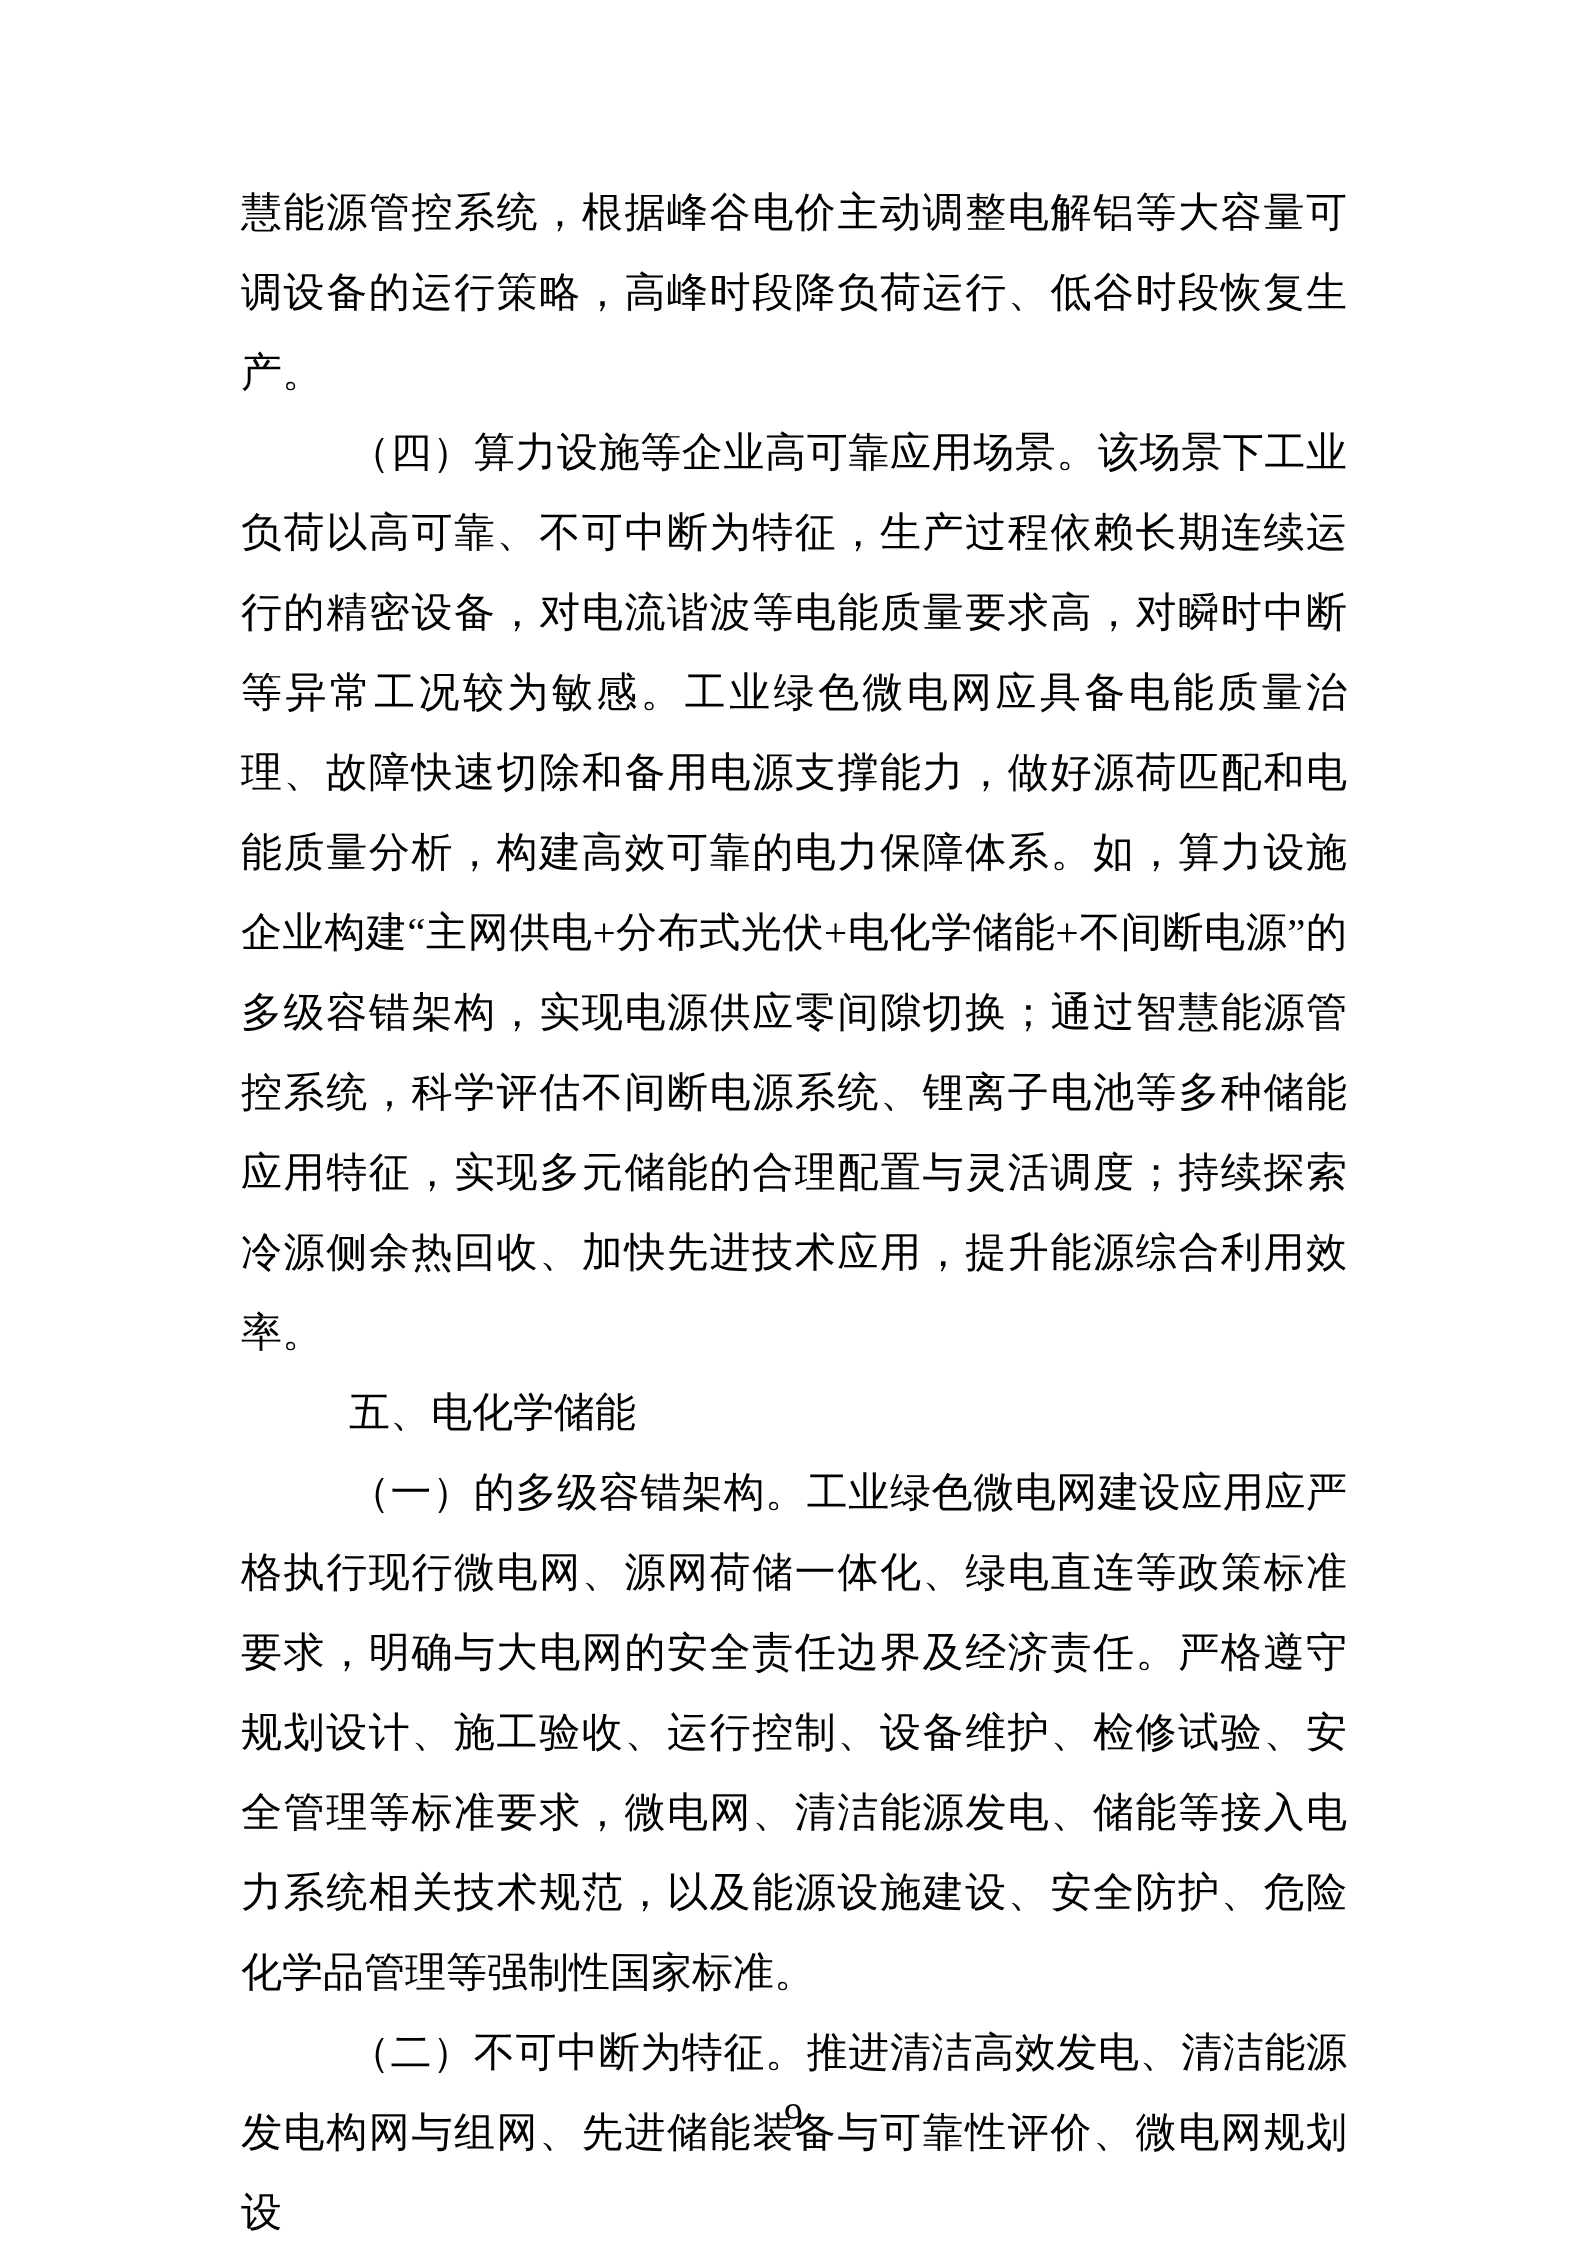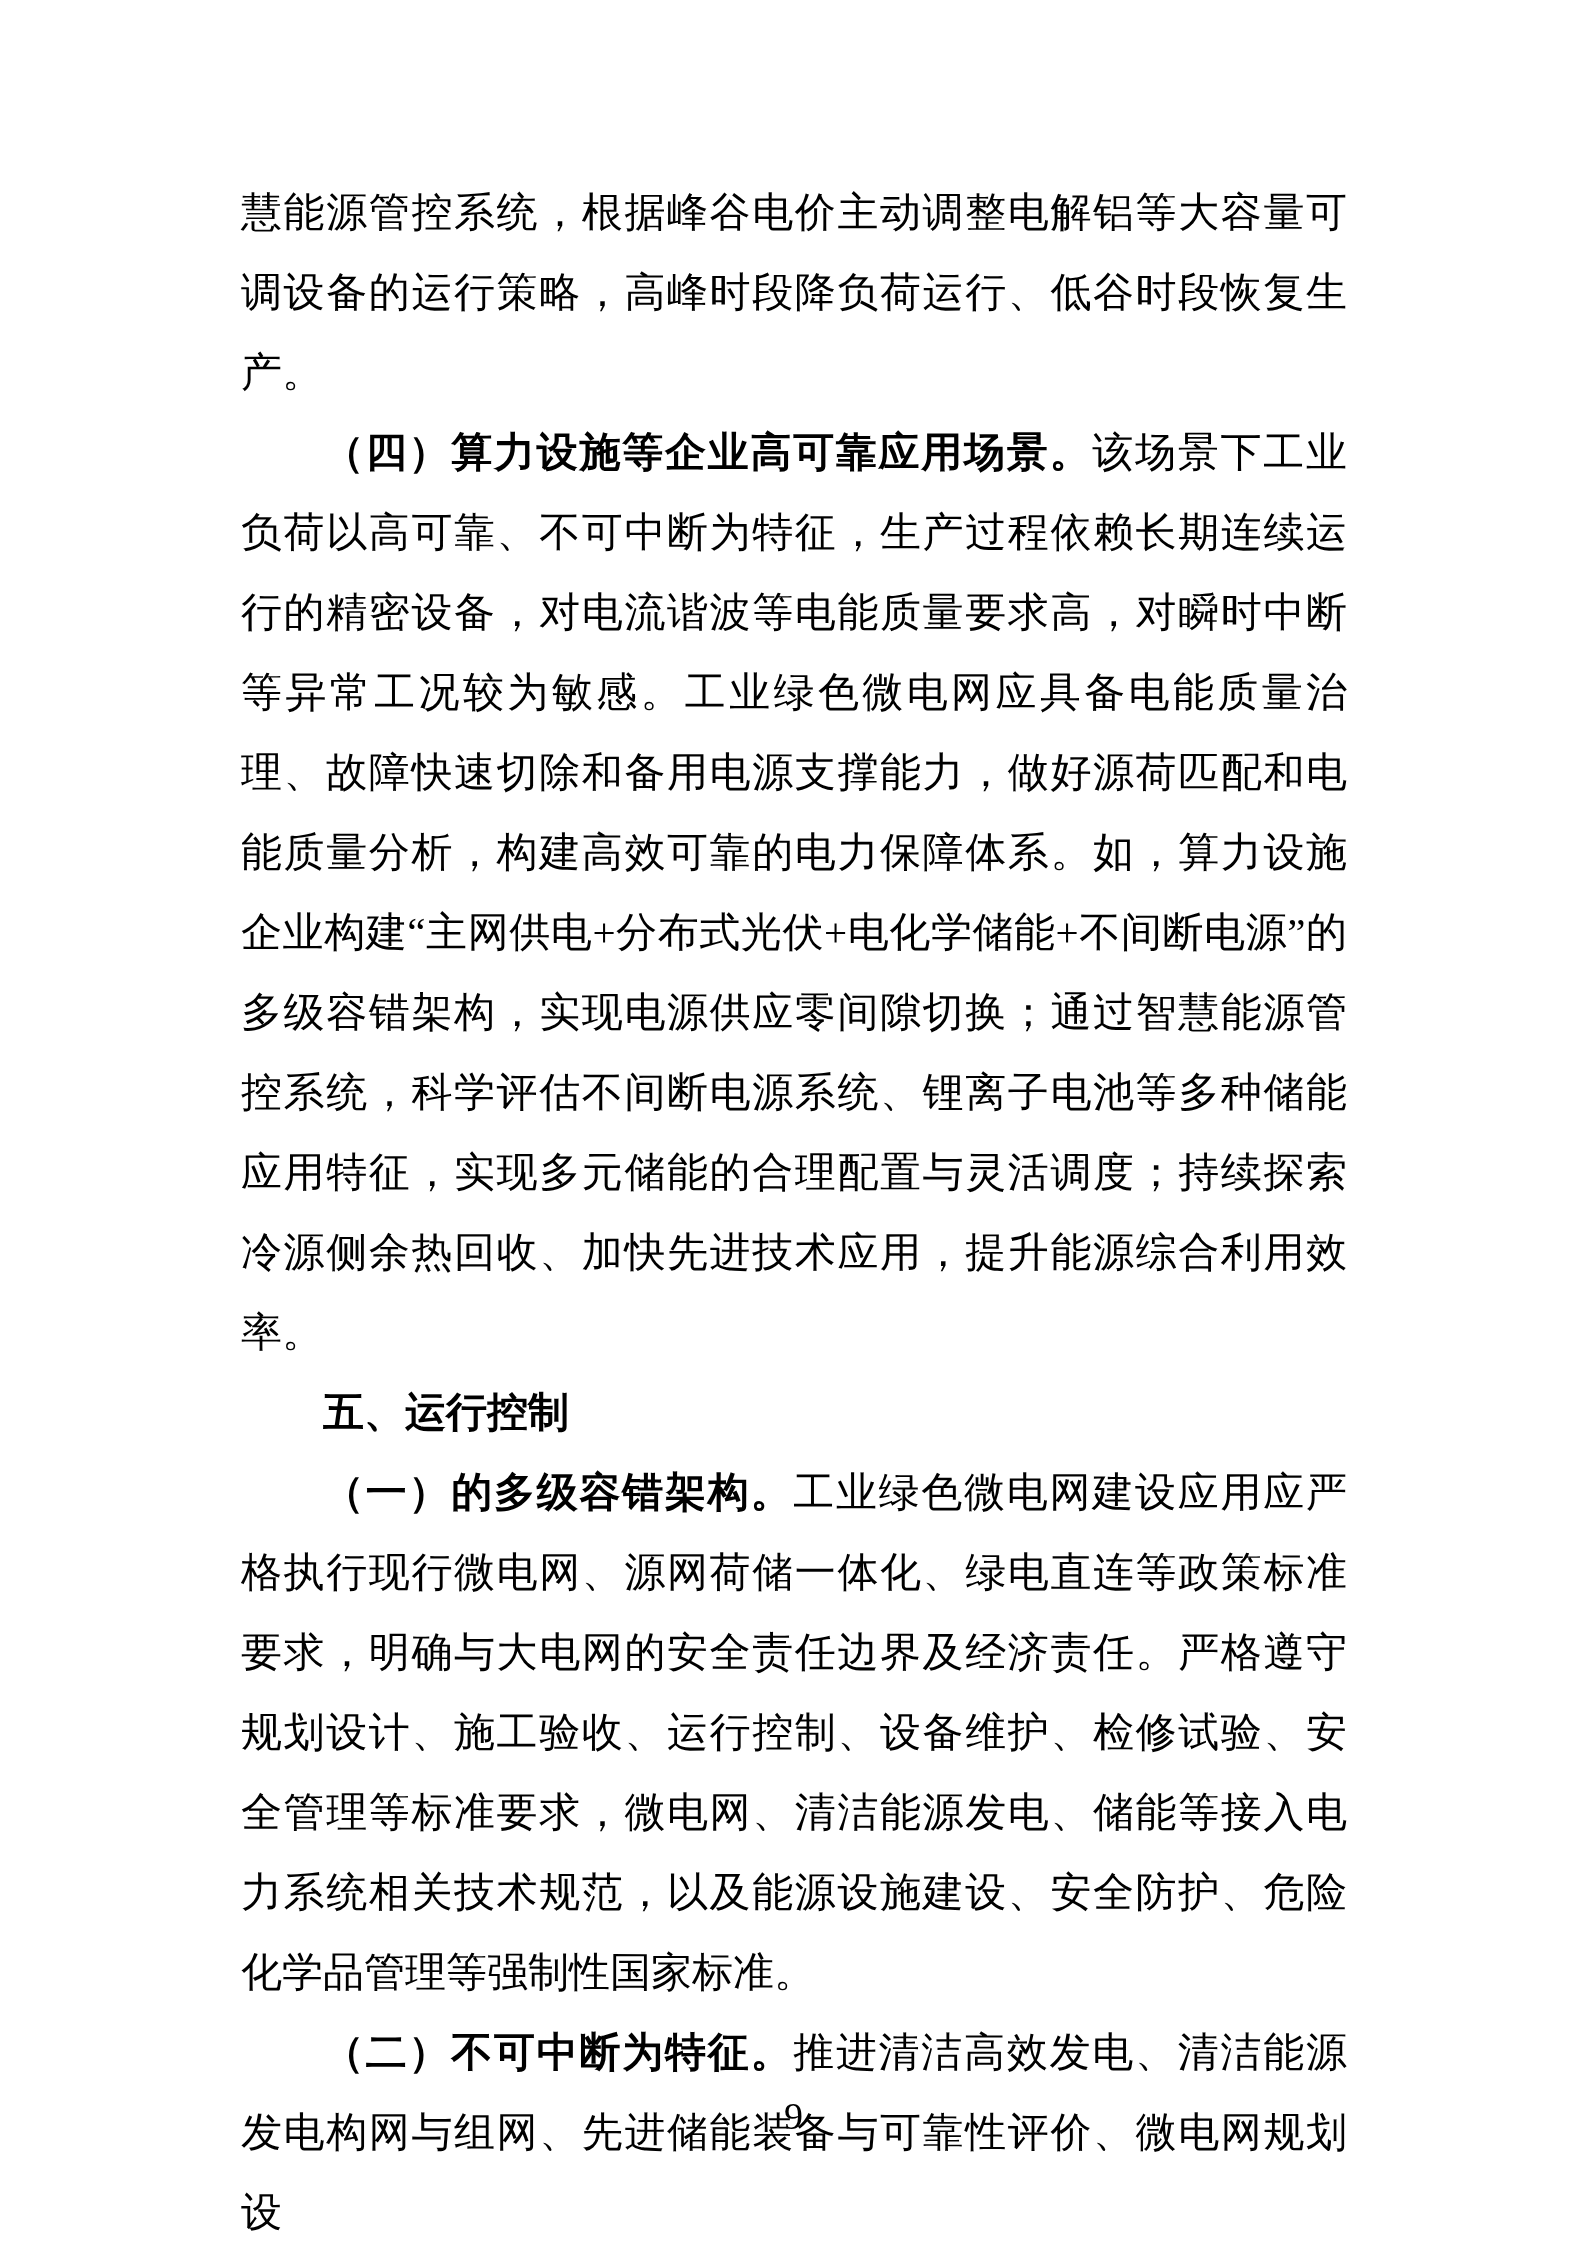--- a/index.html
+++ b/index.html
@@ -32,21 +32,22 @@
     margin: 0;
     padding: 0;
   }
   .para.indent {
     text-indent: 2em;
   }
   .seg {
     font-weight: 400;
   }
   .seg.bold {
-    font-weight: 700;
+    font-weight: 400;
+    margin-left: 26px;
   }
   .para.style-heading {
     font-family: "Liberation Sans", sans-serif;
     font-weight: 700;
   }
   .page-number {
     position: absolute;
     left: 0;
     right: 0;
     top: 2086px;
@@ -58,18 +59,18 @@
     color: #000000;
   }
 </style>
 </head>
 <body>
 
 <div class="page">
   <div class="doc-body" id="doc-body">
       <p class="para style-body"><span class="seg">慧能源管控系统，根据峰谷电价主动调整电解铝等大容量可调设备的运行策略，高峰时段降负荷运行、低谷时段恢复生产。</span></p>
       <p class="para style-body indent"><span class="seg bold">（四）算力设施等企业高可靠应用场景。</span><span class="seg">该场景下工业负荷以高可靠、不可中断为特征，生产过程依赖长期连续运行的精密设备，对电流谐波等电能质量要求高，对瞬时中断等异常工况较为敏感。工业绿色微电网应具备电能质量治理、故障快速切除和备用电源支撑能力，做好源荷匹配和电能质量分析，构建高效可靠的电力保障体系。如，算力设施企业构建“主网供电+分布式光伏+电化学储能+不间断电源”的多级容错架构，实现电源供应零间隙切换；通过智慧能源管控系统，科学评估不间断电源系统、锂离子电池等多种储能应用特征，实现多元储能的合理配置与灵活调度；持续探索冷源侧余热回收、加快先进技术应用，提升能源综合利用效率。</span></p>
-      <p class="para style-heading indent"><span class="seg bold">五、运行控制</span></p>
+      <p class="para style-heading indent"><span class="seg bold">五、电化学储能</span></p>
       <p class="para style-body indent"><span class="seg bold">（一）的多级容错架构。</span><span class="seg">工业绿色微电网建设应用应严格执行现行微电网、源网荷储一体化、绿电直连等政策标准要求，明确与大电网的安全责任边界及经济责任。严格遵守规划设计、施工验收、运行控制、设备维护、检修试验、安全管理等标准要求，微电网、清洁能源发电、储能等接入电力系统相关技术规范，以及能源设施建设、安全防护、危险化学品管理等强制性国家标准。</span></p>
       <p class="para style-body indent"><span class="seg bold">（二）不可中断为特征。</span><span class="seg">推进清洁高效发电、清洁能源发电构网与组网、先进储能装备与可靠性评价、微电网规划设</span></p>
     </div>
   <div class="page-number">9</div>
 </div>
 
 </body></html>

